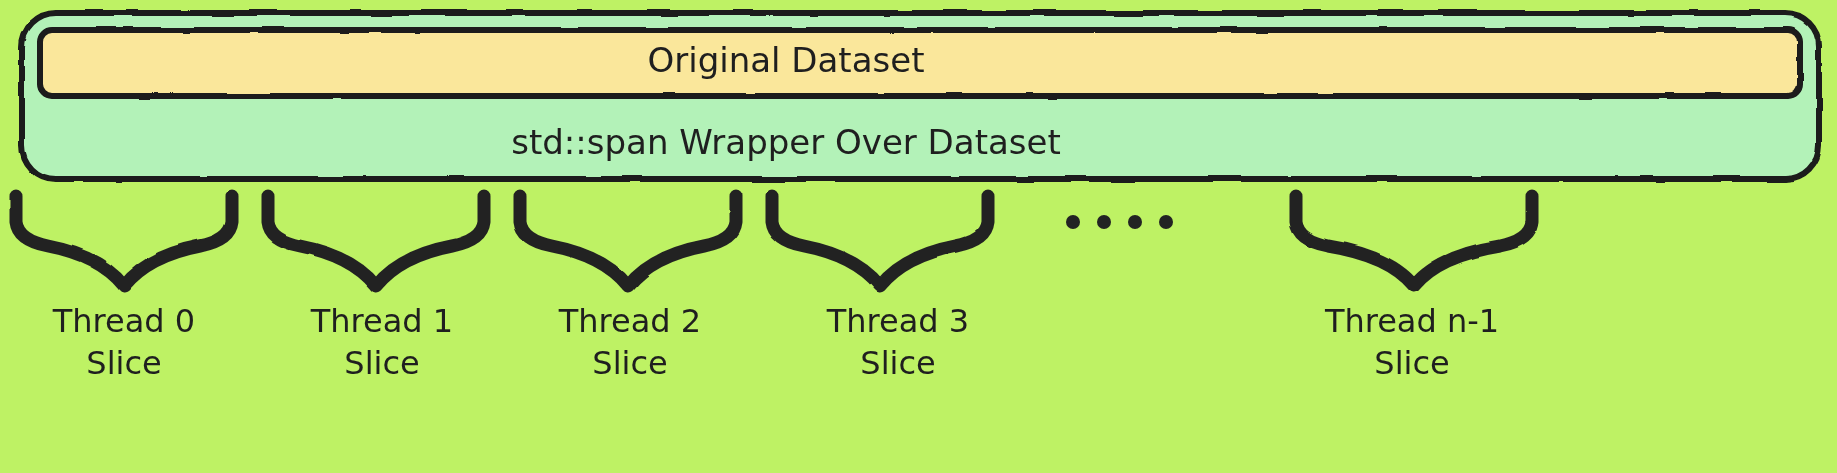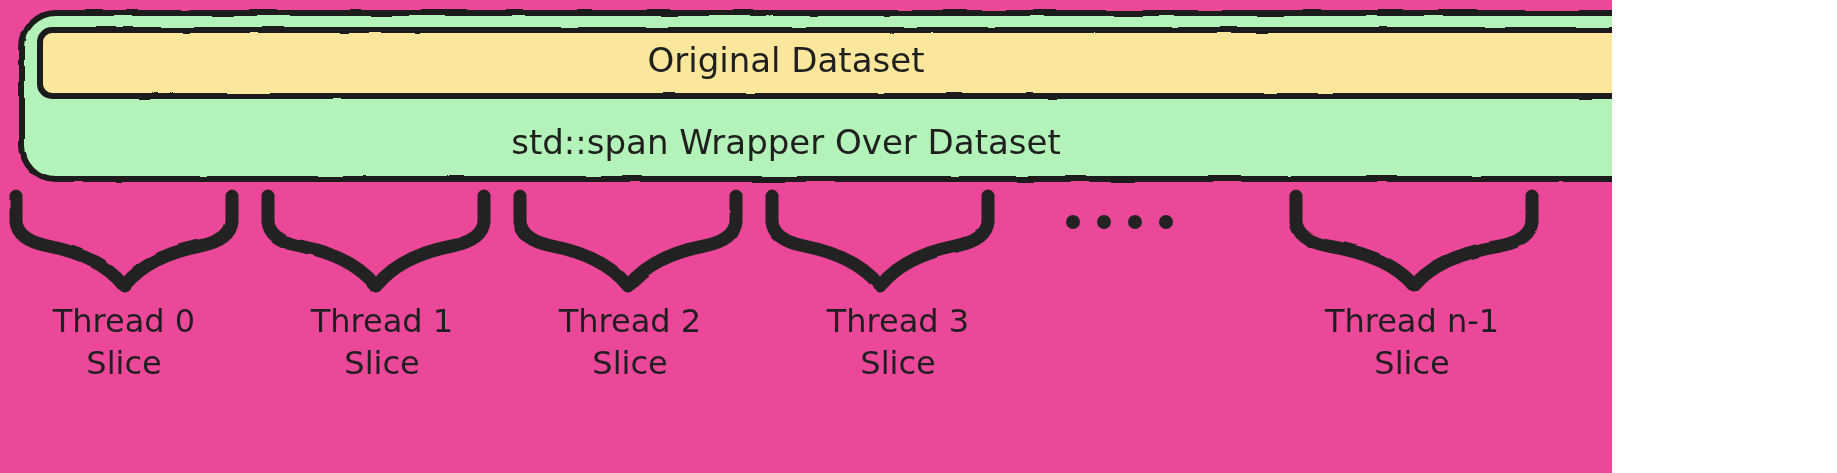--- a/index.html
+++ b/index.html
@@ -5,23 +5,23 @@
   html, body {
     margin: 0;
     padding: 0;
     background: #ffffff;
   }
   body {
     font-family: "DejaVu Sans", sans-serif;
   }
   #diagram-root {
     position: relative;
-    width: 1612px;
+    width: 1837px;
     height: 473px;
-    background: #ec4899;
+    background: #bef264;
     overflow: hidden;
   }
   svg.layer {
     position: absolute;
     left: 0;
     top: 0;
     width: 1837px;
     height: 473px;
   }
   .box-text {

